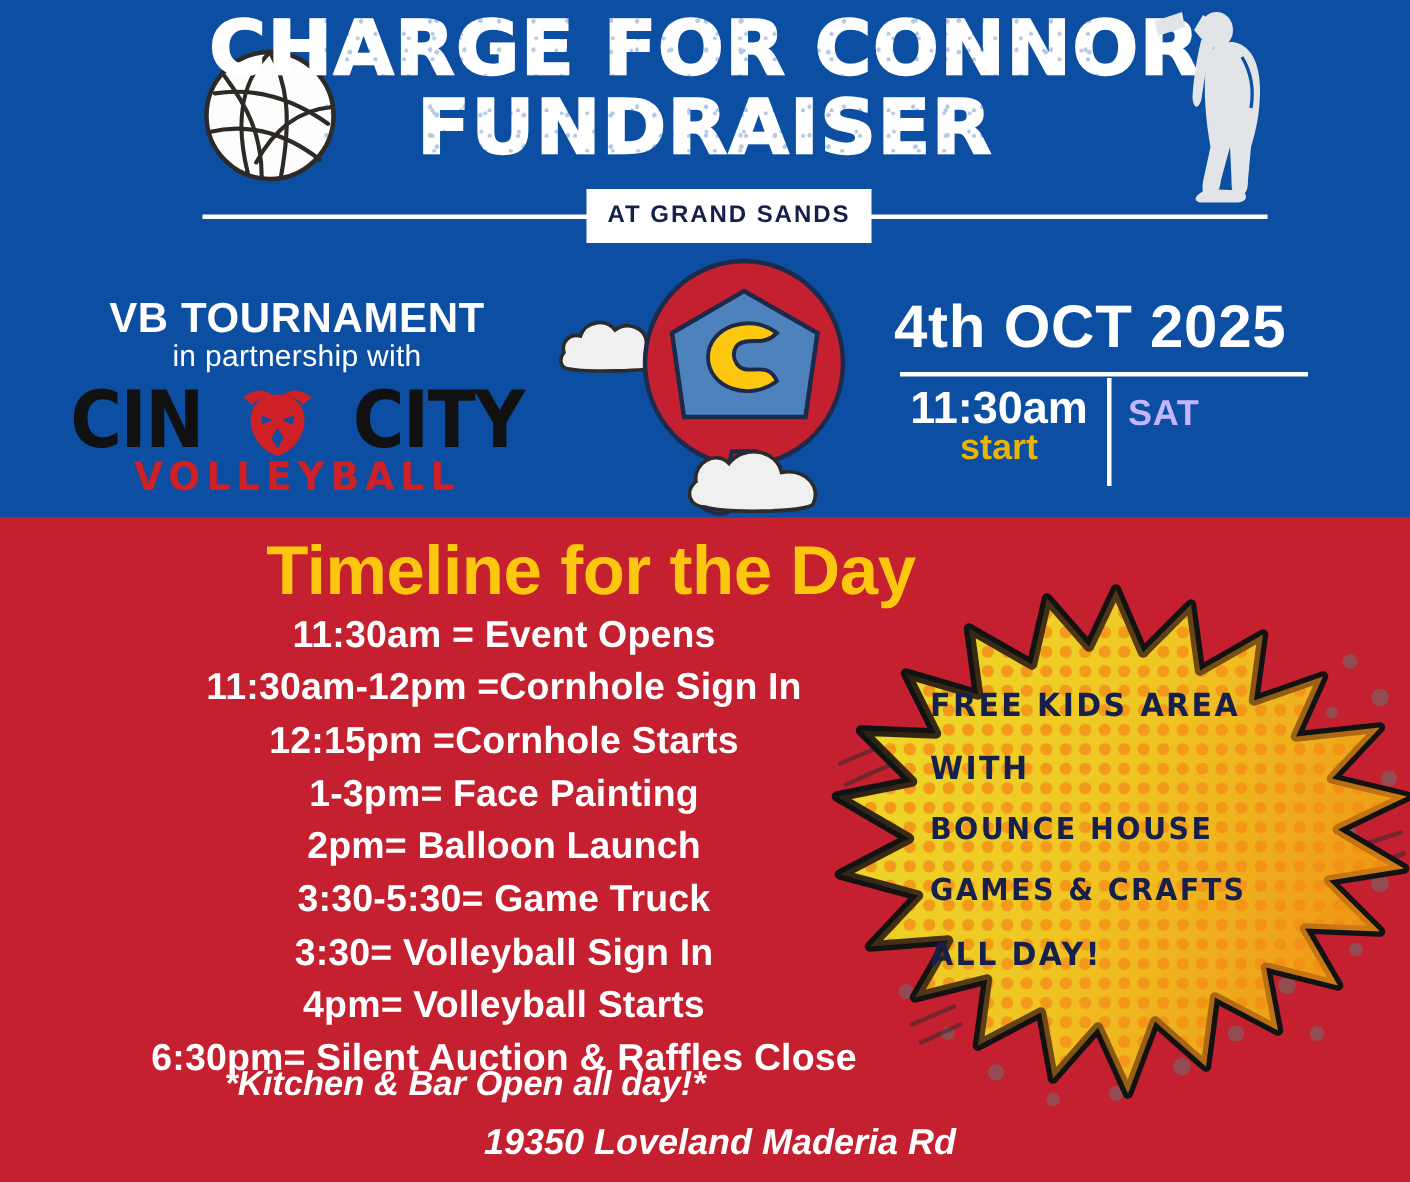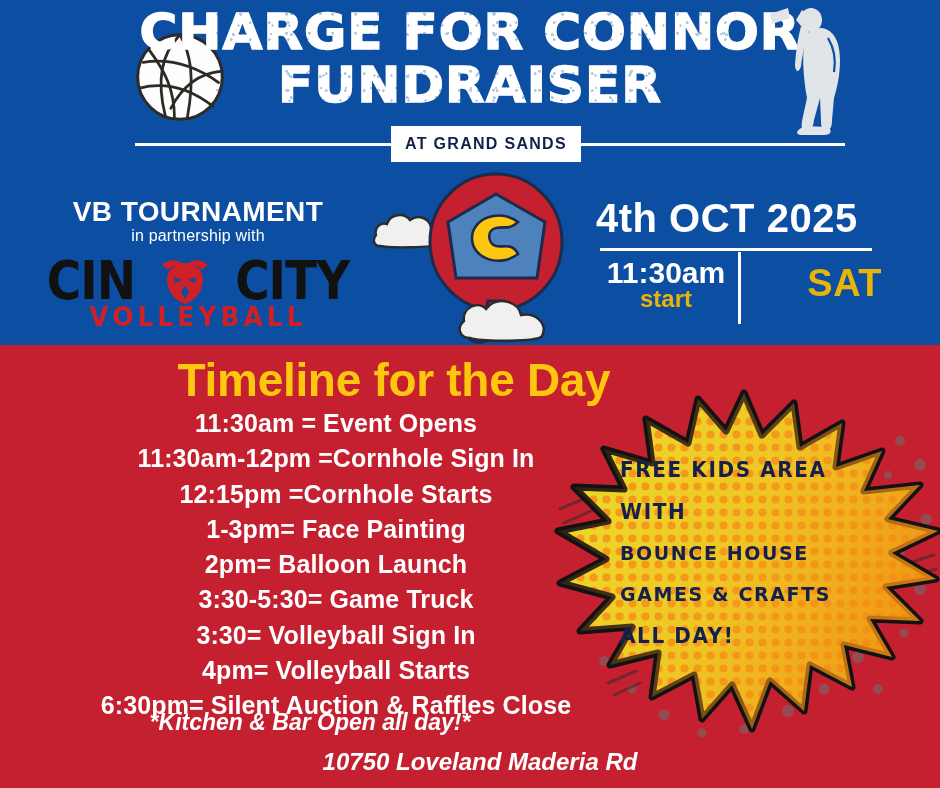--- a/index.html
+++ b/index.html
@@ -53,21 +53,21 @@
     color:#13204a;font-size:16px;font-weight:bold;letter-spacing:1.3px;
     font-family:"Liberation Sans",sans-serif;
   }
   
   #vb-line{
     position:absolute;left:38px;top:196px;width:320px;text-align:center;
     color:#ffffff;font-size:28px;font-weight:bold;letter-spacing:.4px;
   }
   #partner-line{
     position:absolute;left:38px;top:227px;width:320px;text-align:center;
-    color:#ffffff;font-size:16px;font-weight:normal;letter-spacing:.2px;
+    color:#ffffff;font-size:20px;font-weight:normal;letter-spacing:.2px;
   }
   
   #cincity{position:absolute;left:38px;top:255px;width:320px;height:50px;
            display:flex;align-items:center;justify-content:center;gap:24px;}
   .cc-word{
     color:#111111;font-family:"DejaVu Sans",sans-serif;font-weight:bold;
     font-size:47px;letter-spacing:-1px;transform:scaleY(1.12);
   }
   #cc-mascot{width:56px;height:50px;margin:0 -2px;}
   #volleyball-word{
@@ -82,21 +82,21 @@
     position:absolute;left:596px;top:196px;width:290px;
     color:#ffffff;font-size:40px;font-weight:bold;letter-spacing:.5px;
   }
   #date-rule{position:absolute;left:600px;top:248px;width:272px;height:3px;background:#ffffff;}
   #date-vrule{position:absolute;left:738px;top:252px;width:3px;height:72px;background:#ffffff;}
   #time-wrap{position:absolute;left:598px;top:258px;width:136px;text-align:center;}
   #time-main{color:#ffffff;font-size:30px;font-weight:bold;line-height:1;}
   #time-sub{color:#eab308;font-size:24px;font-weight:bold;line-height:1;margin-top:-1px;}
   #day-word{
     position:absolute;left:752px;top:262px;width:130px;
-    color:#eab308;font-size:38px;font-weight:bold;letter-spacing:.5px;text-align:right;
+    color:#c4b5fd;font-size:24px;font-weight:bold;letter-spacing:.5px;
   }
   
   #bottom-panel{
     position:absolute;left:0;top:345px;width:940px;height:443px;
     background:#c4202f;overflow:hidden;
   }
   #timeline-title{
     position:absolute;left:0;top:8px;width:700px;text-align:center;
     color:#fdc60f;font-size:46px;font-weight:bold;letter-spacing:-.3px;padding-left:44px;
   }
@@ -238,21 +238,21 @@
       <div class="tl-row"><span>12:15pm =Cornhole Starts</span></div>
       <div class="tl-row"><span>1-3pm= Face Painting</span></div>
       <div class="tl-row"><span>2pm= Balloon Launch</span></div>
       <div class="tl-row"><span>3:30-5:30= Game Truck</span></div>
       <div class="tl-row"><span>3:30= Volleyball Sign In</span></div>
       <div class="tl-row"><span>4pm= Volleyball Starts</span></div>
       <div class="tl-row"><span>6:30pm= Silent Auction &amp; Raffles Close</span></div>
     </div>
 
     <div id="kitchen-note">*Kitchen &amp; Bar Open all day!*</div>
-    <div id="address-note">10750 Loveland Maderia Rd</div>
+    <div id="address-note">19350 Loveland Maderia Rd</div>
 
     <svg id="burst" viewBox="0 0 392 355">
       <defs>
         <pattern id="halftone" width="13" height="13" patternUnits="userSpaceOnUse">
           <rect width="13" height="13" fill="#ecdf2a"></rect>
           <circle cx="6.5" cy="6.5" r="4.1" fill="#f49a1a"></circle>
         </pattern>
         <linearGradient id="orangefade" x1="0" y1="0" x2="1" y2="0.4">
           <stop offset="0%" stop-color="#f49a1a" stop-opacity="0"></stop>
           <stop offset="55%" stop-color="#f49a1a" stop-opacity="0.35"></stop>

